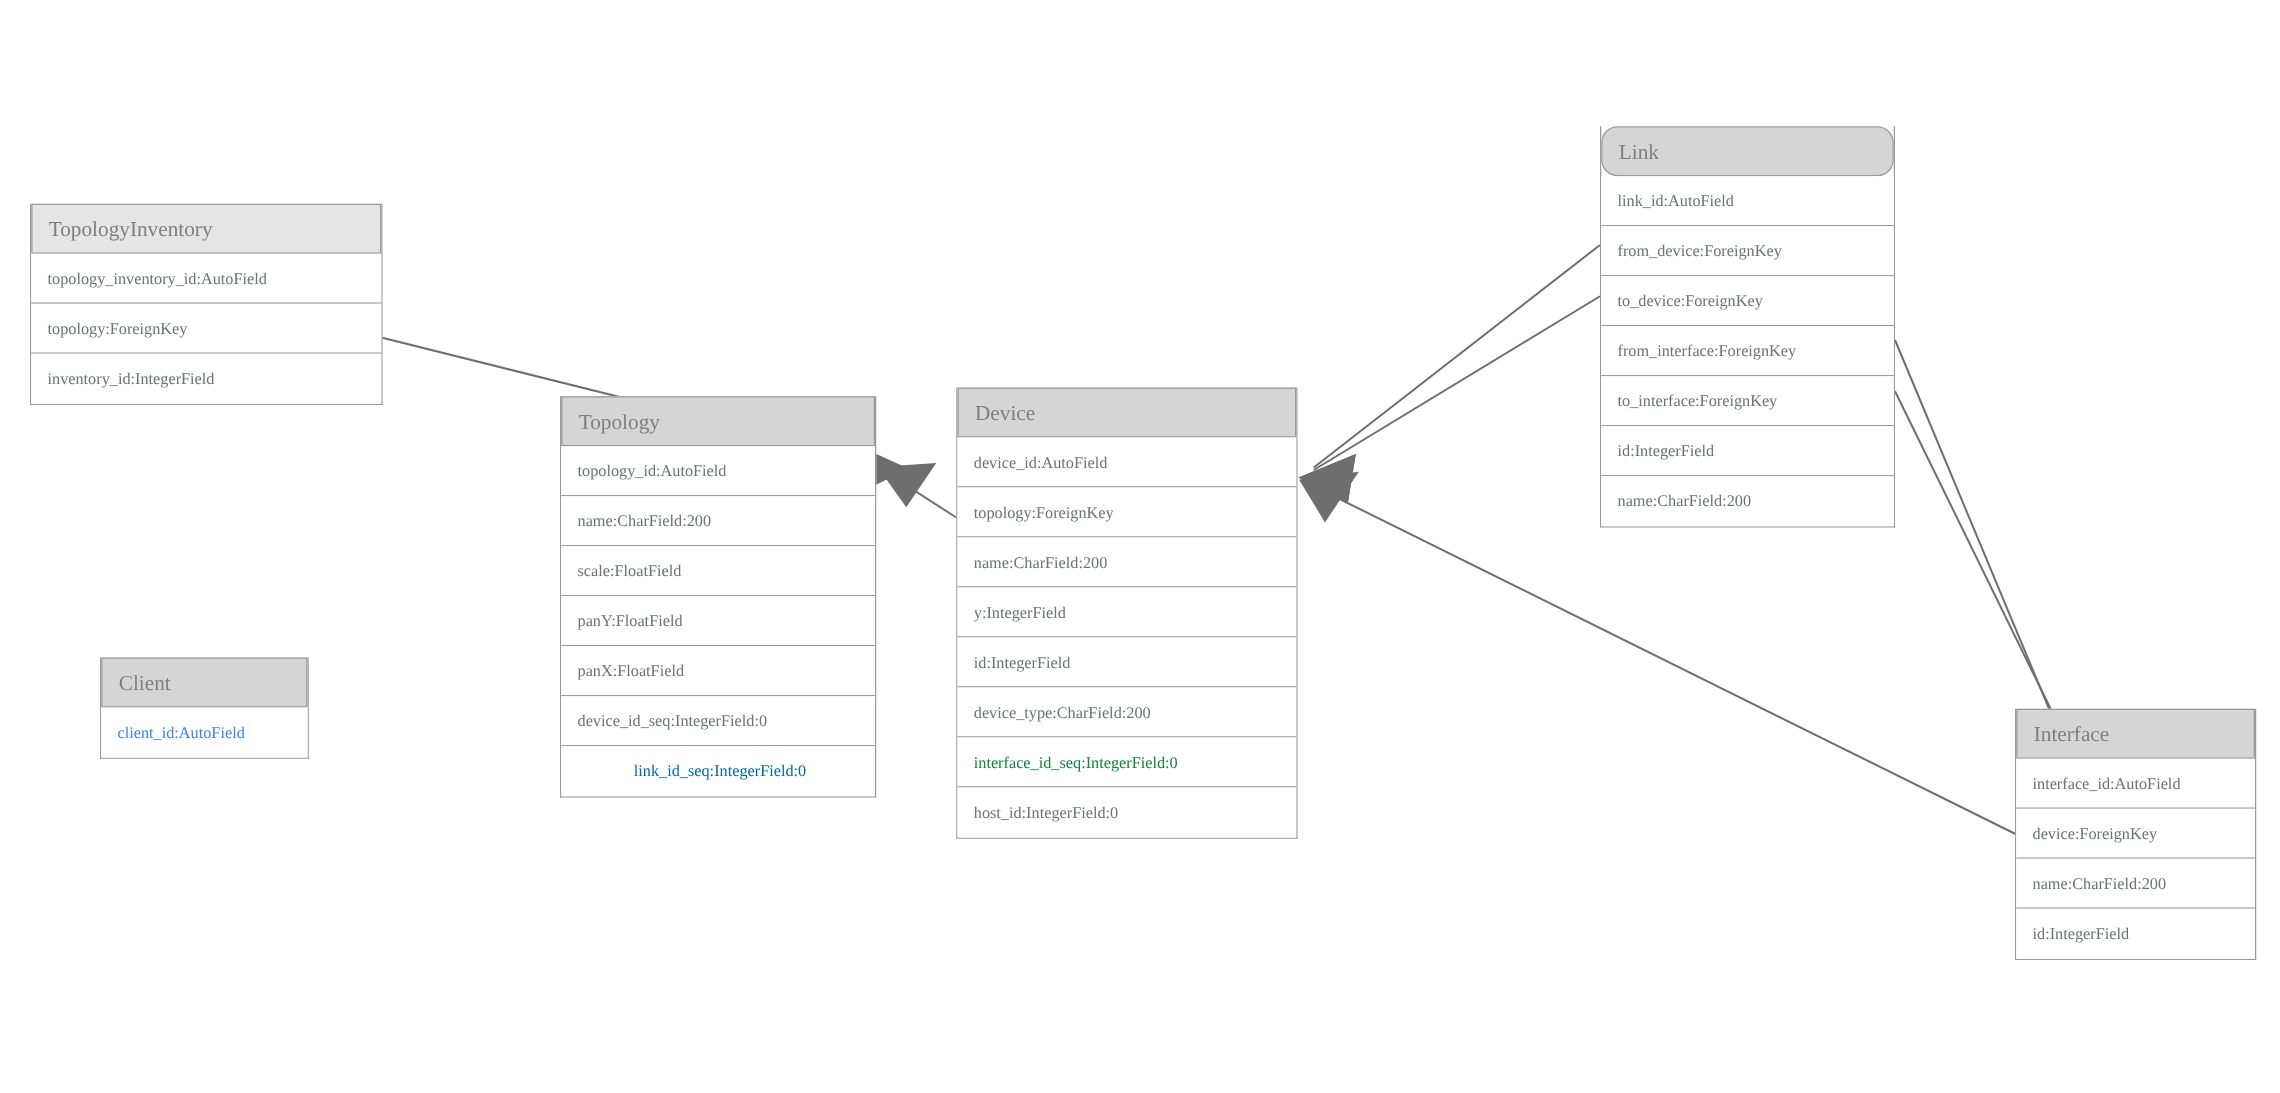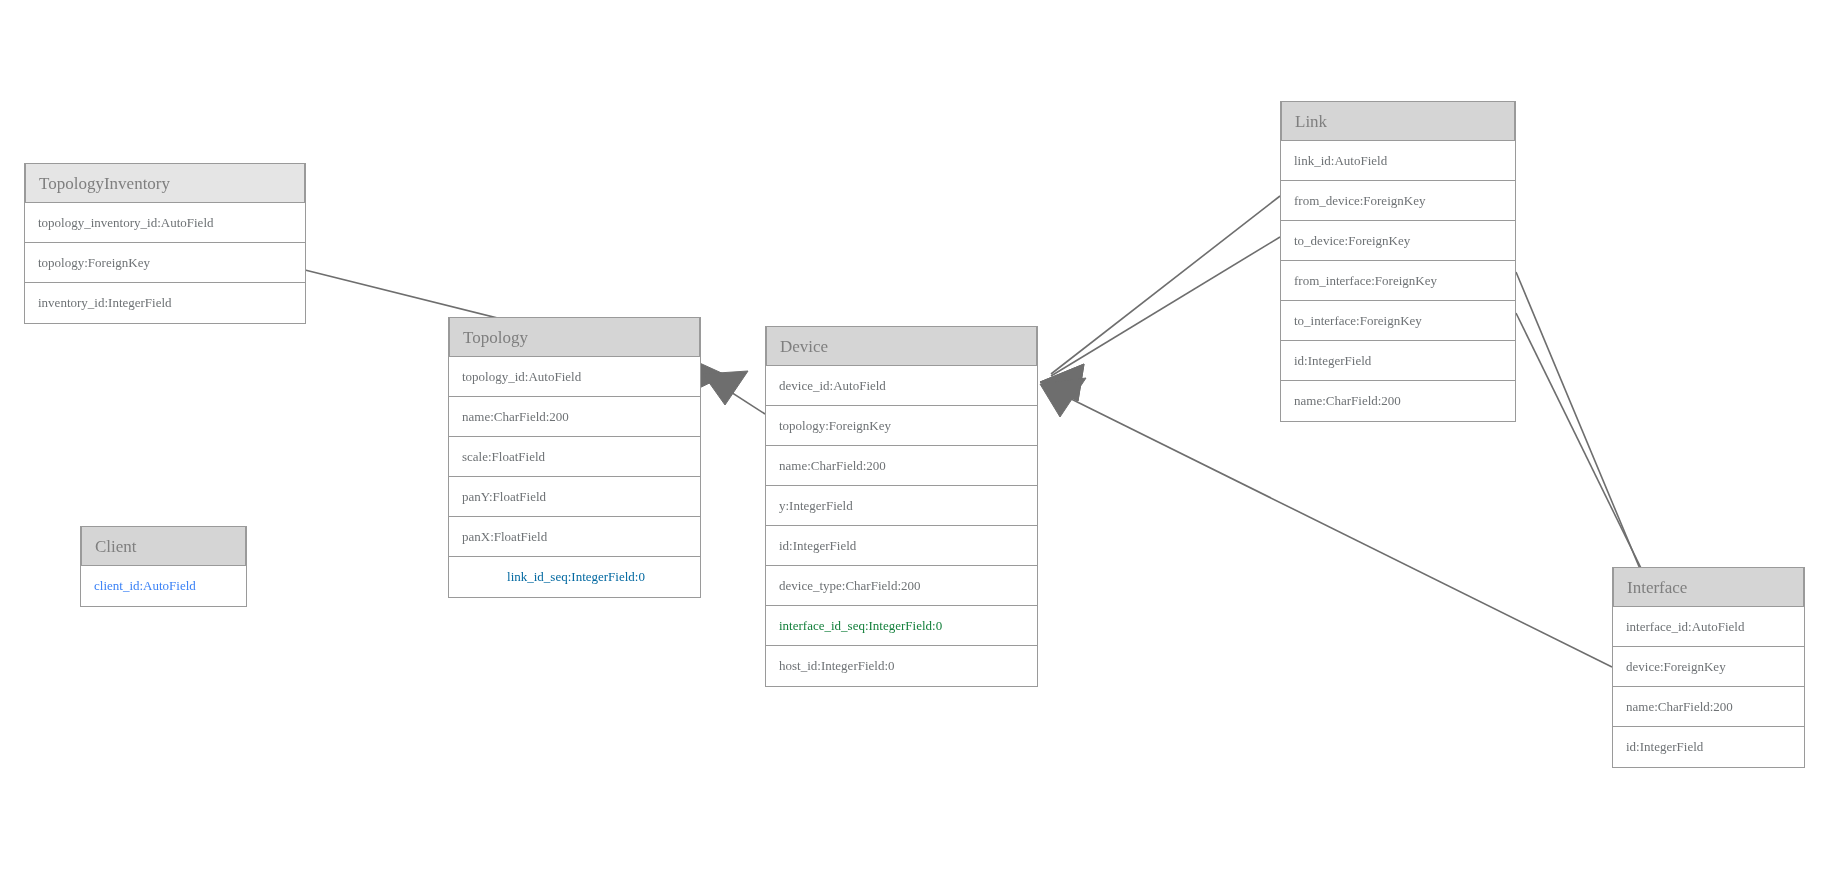--- a/index.html
+++ b/index.html
@@ -98,35 +98,36 @@
         <div class="entity-header" style="background: rgb(213, 213, 213); color: rgb(127, 127, 127); border-color: rgb(154, 154, 154);">Client</div>
         <div class="entity-field" style="color: #3b82f6; border-bottom-color: rgb(154, 154, 154);">client_id:AutoField</div>
       </div>
       <div class="entity-box" style="left: 448px; top: 317px; width: 253px; border-color: rgb(154, 154, 154);">
         <div class="entity-header" style="background: rgb(213, 213, 213); color: rgb(127, 127, 127); border-color: rgb(154, 154, 154);">Topology</div>
         <div class="entity-field" style="color: rgb(110, 114, 117); border-bottom-color: rgb(154, 154, 154);">topology_id:AutoField</div>
         <div class="entity-field" style="color: rgb(110, 114, 117); border-bottom-color: rgb(154, 154, 154);">name:CharField:200</div>
         <div class="entity-field" style="color: rgb(110, 114, 117); border-bottom-color: rgb(154, 154, 154);">scale:FloatField</div>
         <div class="entity-field" style="color: rgb(110, 114, 117); border-bottom-color: rgb(154, 154, 154);">panY:FloatField</div>
         <div class="entity-field" style="color: rgb(110, 114, 117); border-bottom-color: rgb(154, 154, 154);">panX:FloatField</div>
+        <div class="entity-field" style="color: rgb(110, 114, 117); border-bottom-color: rgb(154, 154, 154);">device_id_seq:IntegerField:0</div>
         <div class="entity-field" style="color: #0369a1; border-bottom-color: rgb(154, 154, 154); text-align: center;">link_id_seq:IntegerField:0</div>
       </div>
-      <div class="entity-box" style="left: 765px; top: 326px; width: 273px; border-color: rgb(154, 154, 154);">
+      <div class="entity-box" style="left: 765px; top: 310px; width: 273px; border-color: rgb(154, 154, 154);">
         <div class="entity-header" style="background: rgb(213, 213, 213); color: rgb(127, 127, 127); border-color: rgb(154, 154, 154);">Device</div>
         <div class="entity-field" style="color: rgb(110, 114, 117); border-bottom-color: rgb(154, 154, 154);">device_id:AutoField</div>
         <div class="entity-field" style="color: rgb(110, 114, 117); border-bottom-color: rgb(154, 154, 154);">topology:ForeignKey</div>
         <div class="entity-field" style="color: rgb(110, 114, 117); border-bottom-color: rgb(154, 154, 154);">name:CharField:200</div>
         <div class="entity-field" style="color: rgb(110, 114, 117); border-bottom-color: rgb(154, 154, 154);">y:IntegerField</div>
         <div class="entity-field" style="color: rgb(110, 114, 117); border-bottom-color: rgb(154, 154, 154);">id:IntegerField</div>
         <div class="entity-field" style="color: rgb(110, 114, 117); border-bottom-color: rgb(154, 154, 154);">device_type:CharField:200</div>
         <div class="entity-field" style="color: #15803d; border-bottom-color: rgb(154, 154, 154);">interface_id_seq:IntegerField:0</div>
         <div class="entity-field" style="color: rgb(110, 114, 117); border-bottom-color: rgb(154, 154, 154);">host_id:IntegerField:0</div>
       </div>
       <div class="entity-box" style="left: 1280px; top: 101px; width: 236px; border-color: rgb(154, 154, 154);">
-        <div class="entity-header" style="background: rgb(213, 213, 213); color: rgb(127, 127, 127); border-color: rgb(154, 154, 154);">Link</div>
+        <div class="entity-header" style="background: rgb(213, 213, 213); color: rgb(127, 127, 127); border-color: rgb(154, 154, 154); border-radius: 13px;">Link</div>
         <div class="entity-field" style="color: rgb(110, 114, 117); border-bottom-color: rgb(154, 154, 154);">link_id:AutoField</div>
         <div class="entity-field" style="color: rgb(110, 114, 117); border-bottom-color: rgb(154, 154, 154);">from_device:ForeignKey</div>
         <div class="entity-field" style="color: rgb(110, 114, 117); border-bottom-color: rgb(154, 154, 154);">to_device:ForeignKey</div>
         <div class="entity-field" style="color: rgb(110, 114, 117); border-bottom-color: rgb(154, 154, 154);">from_interface:ForeignKey</div>
         <div class="entity-field" style="color: rgb(110, 114, 117); border-bottom-color: rgb(154, 154, 154);">to_interface:ForeignKey</div>
         <div class="entity-field" style="color: rgb(110, 114, 117); border-bottom-color: rgb(154, 154, 154);">id:IntegerField</div>
         <div class="entity-field" style="color: rgb(110, 114, 117); border-bottom-color: rgb(154, 154, 154);">name:CharField:200</div>
       </div>
       <div class="entity-box" style="left: 1612px; top: 567px; width: 193px; border-color: rgb(154, 154, 154);">
         <div class="entity-header" style="background: rgb(213, 213, 213); color: rgb(127, 127, 127); border-color: rgb(154, 154, 154);">Interface</div>

